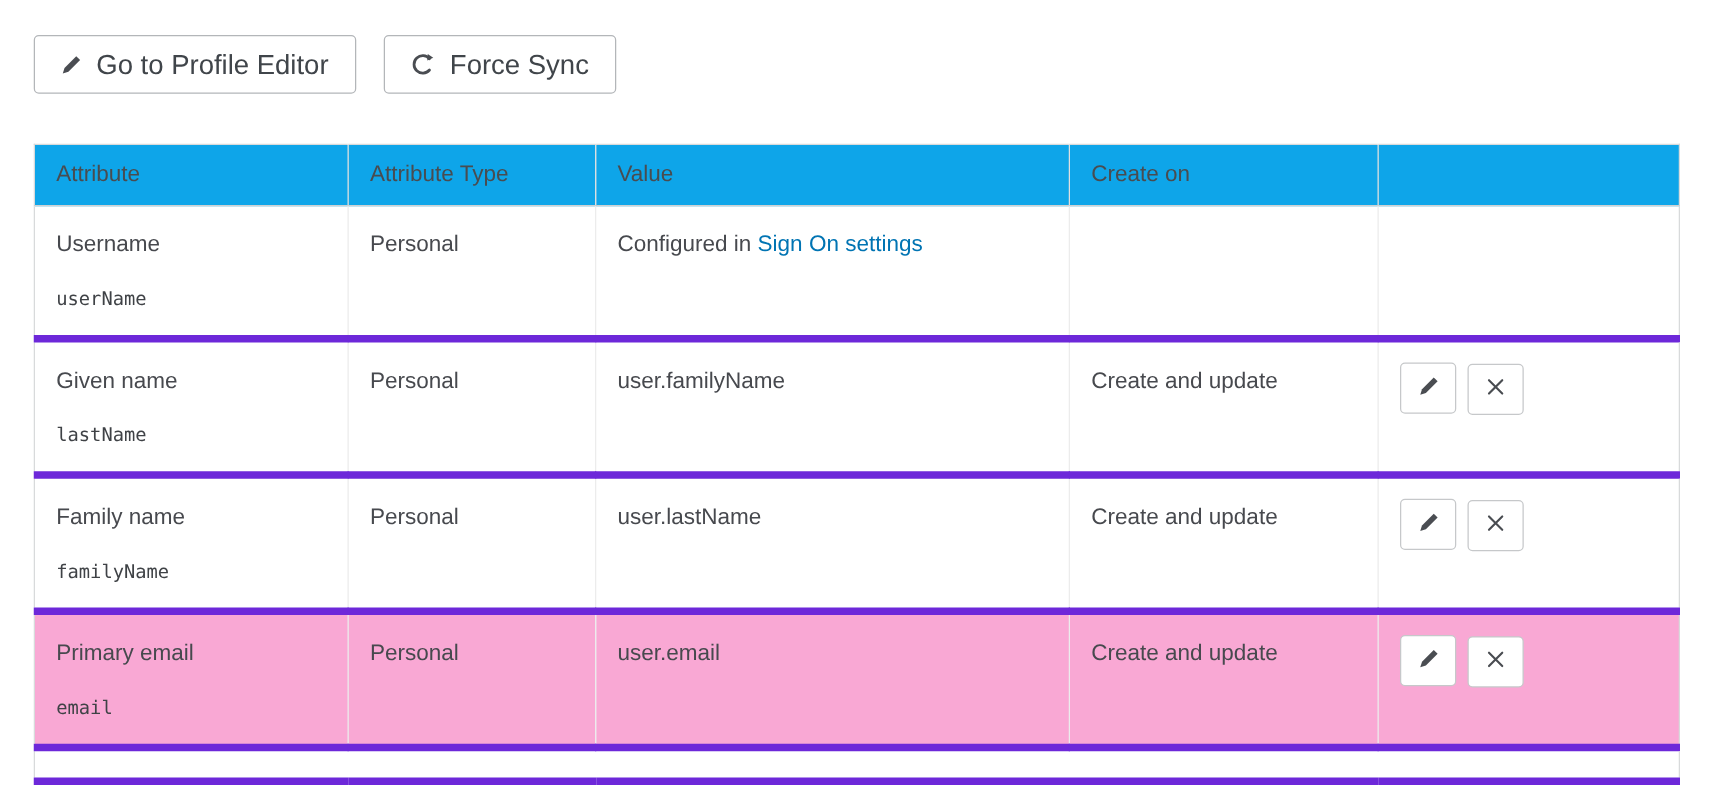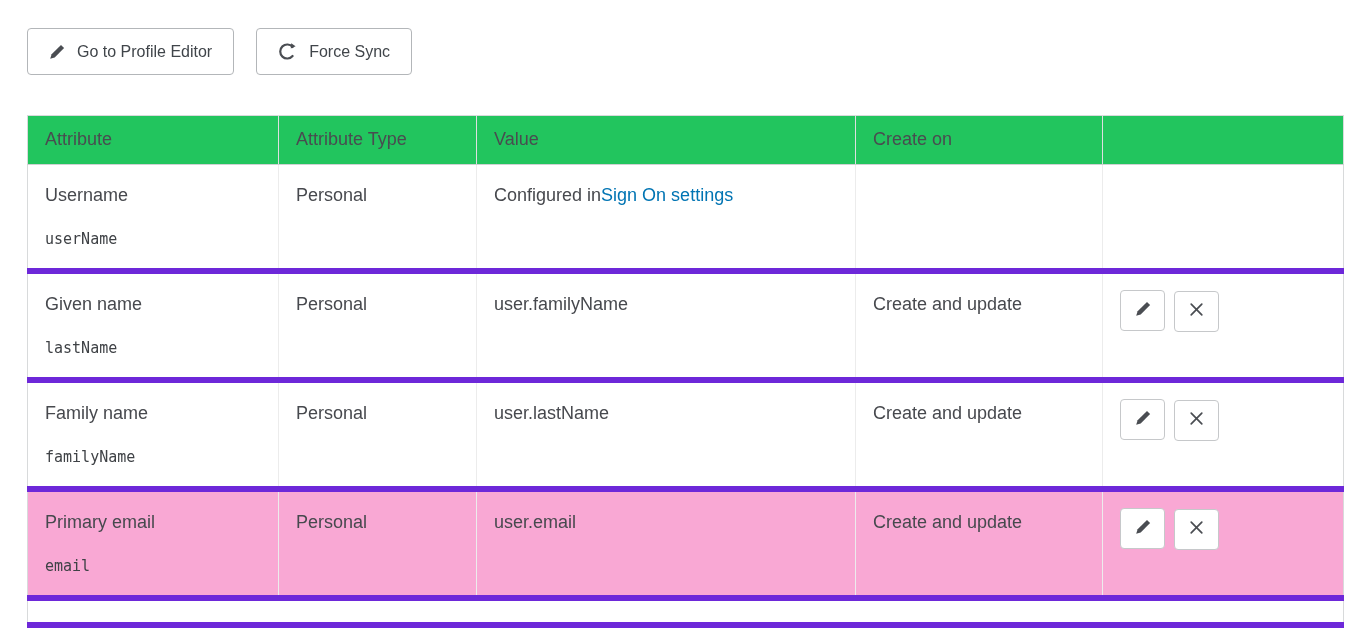--- a/index.html
+++ b/index.html
@@ -14,35 +14,35 @@
 
   
   .toolbar { display: flex; gap: 22px; margin-bottom: 40px; }
   .btn {
     display: inline-flex; align-items: center; gap: 12px;
     height: 47px; padding: 0 21px;
     background: #ffffff;
     border: 1px solid #b3b6b9;
     border-radius: 4px;
     font-family: inherit;
-    font-size: 16px;
+    font-size: 22px;
     color: #40454a;
     cursor: pointer;
   }
   .btn .icon { display: inline-flex; align-items: center; }
 
   
   table.attr-table {
     width: 1316px;
     border-collapse: collapse;
     table-layout: fixed;
     border: 1px solid #d8dadb;
   }
   thead th {
-    background: #22c55e;
+    background: #0ea5e9;
     text-align: left;
     font-weight: 400;
     font-size: 18px;
     color: #494c50;
     padding: 13px 17px 14px 17px;
     border-bottom: 1px solid #cfd1d2;
     border-right: 1px solid #dddfe0;
     white-space: nowrap;
   }
   thead th:last-child { border-right: none; }
@@ -60,21 +60,21 @@
   tbody tr.bottom-spacer { height: 27px; }
   tbody tr.bottom-spacer td { padding: 0; border-right: none; }
 
   .attr-label { font-size: 18px; }
   .attr-name {
     font-family: "DejaVu Sans Mono", monospace;
     font-size: 15px;
     margin-top: 24px;
     color: #3f4246;
   }
-  a.value-link { color: #0074b3; text-decoration: none; cursor: pointer; }
+  a.value-link { color: #0074b3; text-decoration: none; margin-left: 5px; cursor: pointer; }
 
   
   .actions-cell { padding-top: 16px !important; white-space: nowrap; }
   .icon-btn {
     width: 45px; height: 41px;
     display: inline-flex; align-items: center; justify-content: center;
     background: #ffffff;
     border: 1px solid #c6c8ca;
     border-radius: 4px;
     margin-right: 9px;

